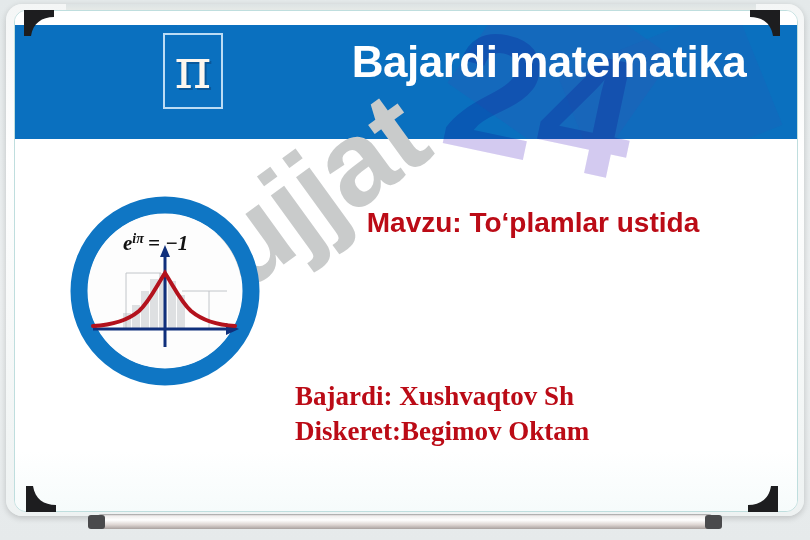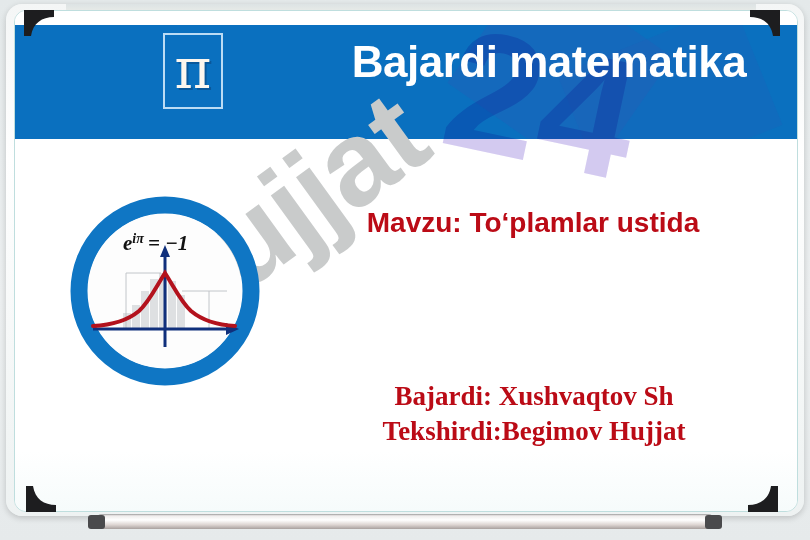--- a/index.html
+++ b/index.html
@@ -139,21 +139,21 @@
     font-weight: bold;
     font-size: 28px;
     line-height: 1.28;
     color: #bb0b16;
     z-index: 6;
   }
   #credits-block {
     position: absolute;
     left: 280px; top: 368px;
     width: 478px;
-    text-align: center;
+    text-align: left;
     font-family: "Liberation Serif", serif;
     font-weight: bold;
     font-size: 27px;
     line-height: 1.3;
     color: #bb0b16;
     z-index: 6;
   }
   .credit-line { white-space: nowrap; }
 
   
@@ -270,21 +270,21 @@
             </text>
           </svg>
         </div>
 
         <div id="topic-block">
           <div>Mavzu: To‘plamlar ustida</div>
         </div>
 
         <div id="credits-block">
           <div class="credit-line">Bajardi: Xushvaqtov  Sh</div>
-          <div class="credit-line">Tekshirdi:Begimov Hujjat</div>
+          <div class="credit-line">Diskeret:Begimov Oktam</div>
         </div>
 
       </div>
     </div>
   </div>
 
   <svg class="corner-clip" id="corner-tl" viewBox="0 0 34 30">
     <path d="M2,2 L32,2 L32,9 C20,9 11,15 9,28 L2,28 Z" fill="#1d1d1f"></path>
   </svg>
   <svg class="corner-clip" id="corner-tr" viewBox="0 0 34 30">

